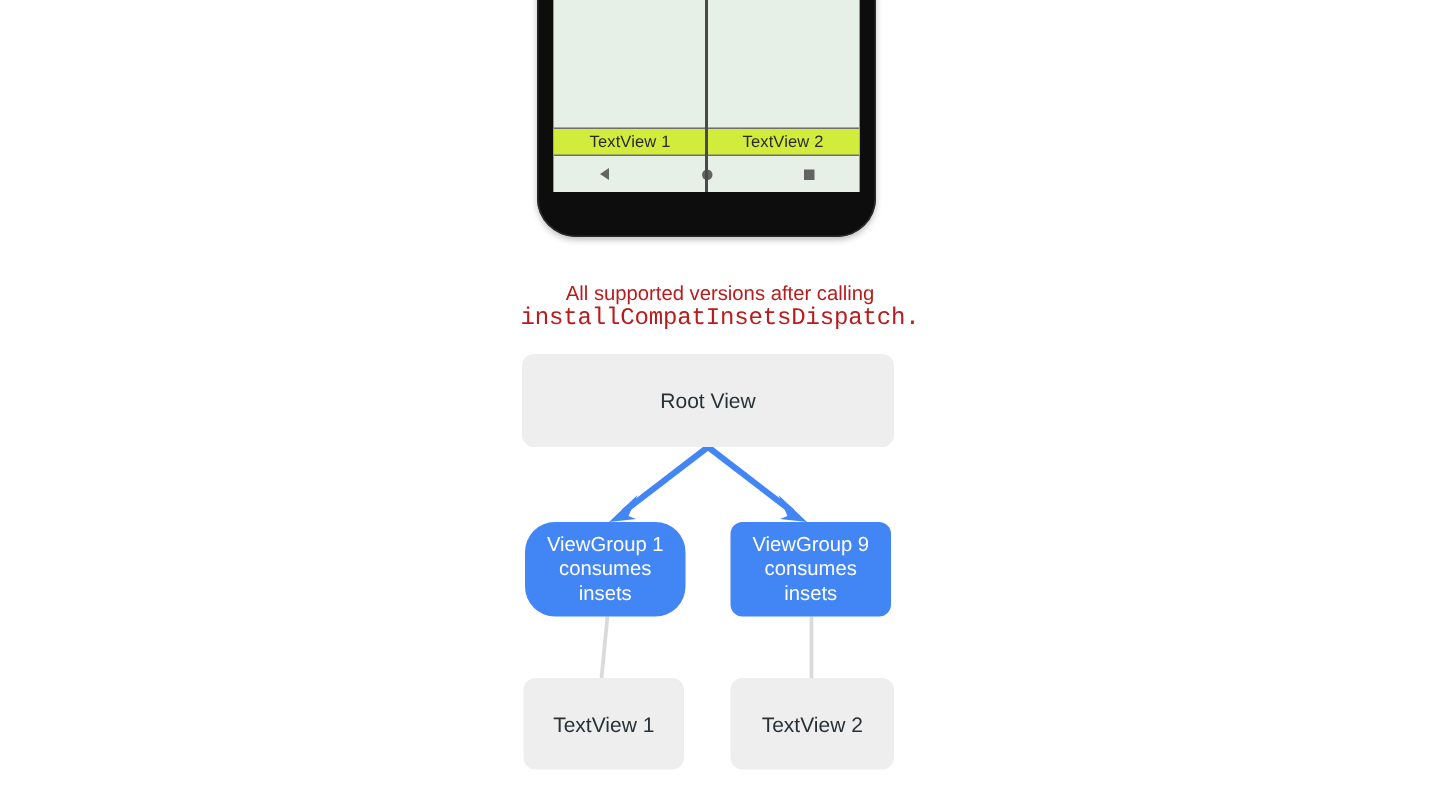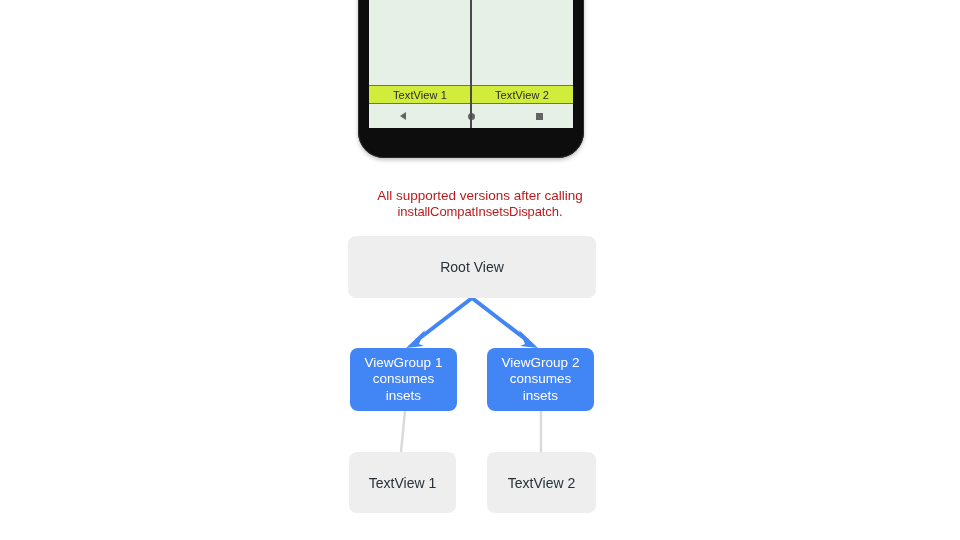--- a/index.html
+++ b/index.html
@@ -124,22 +124,22 @@
     position: absolute;
     left: 0;
     right: 0;
     top: 188px;
     text-align: center;
     color: #b91c1c;
     font-size: 13.5px;
     line-height: 16px;
   }
   .caption .code {
-    font-family: Liberation Sans, sans-serif;
-    font-size: 13px;
+    font-family: Liberation Mono, monospace;
+    font-size: 16px;
     letter-spacing: -0.1px;
   }
 
   
   .diagram {
     position: absolute;
     left: 0;
     top: 0;
     width: 960px;
     height: 540px;
@@ -168,20 +168,21 @@
     left: 348px;
     top: 236px;
     width: 248px;
     height: 62px;
   }
   #vg1 {
     left: 350px;
     top: 348px;
     width: 107px;
     height: 63px;
+    border-radius: 20px;
   }
   #vg2 {
     left: 487px;
     top: 348px;
     width: 107px;
     height: 63px;
   }
   #tv1 {
     left: 349px;
     top: 452px;
@@ -263,21 +264,21 @@
   <div class="node node-blue" id="vg1">
     <div>
       <div>ViewGroup 1</div>
       <div>consumes</div>
       <div>insets</div>
     </div>
   </div>
 
   <div class="node node-blue" id="vg2">
     <div>
-      <div>ViewGroup 2</div>
+      <div>ViewGroup 9</div>
       <div>consumes</div>
       <div>insets</div>
     </div>
   </div>
 
   <div class="node node-gray" id="tv1">
     <span>TextView 1</span>
   </div>
 
   <div class="node node-gray" id="tv2">

